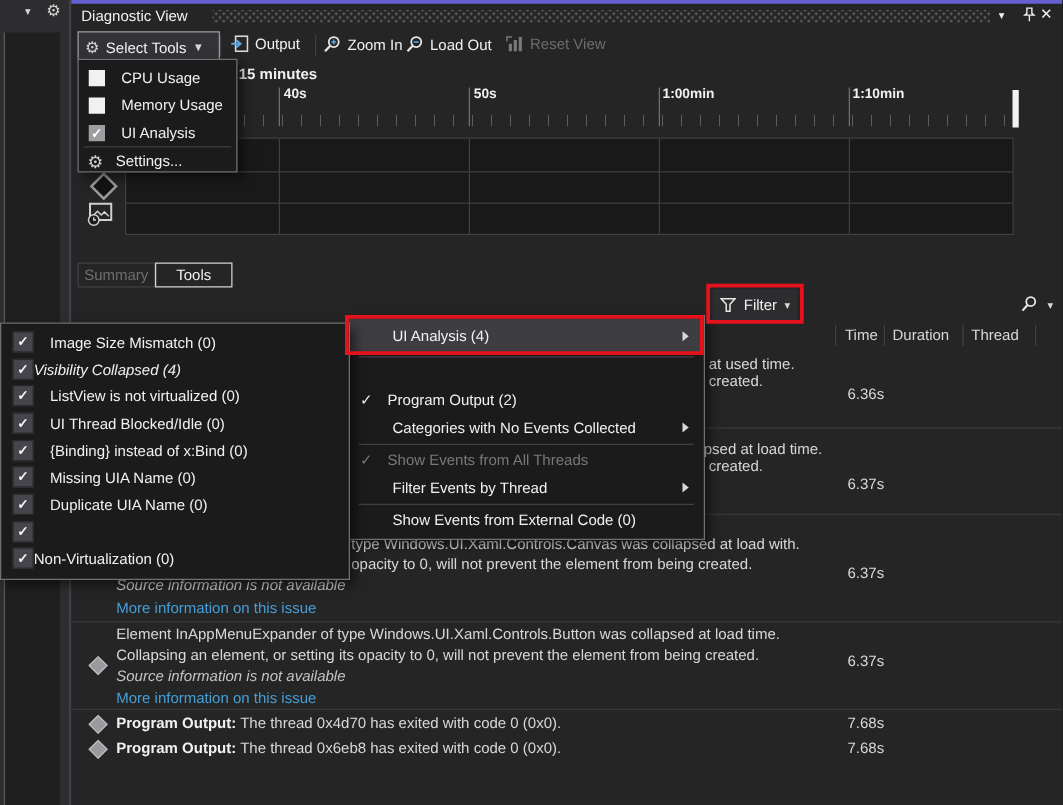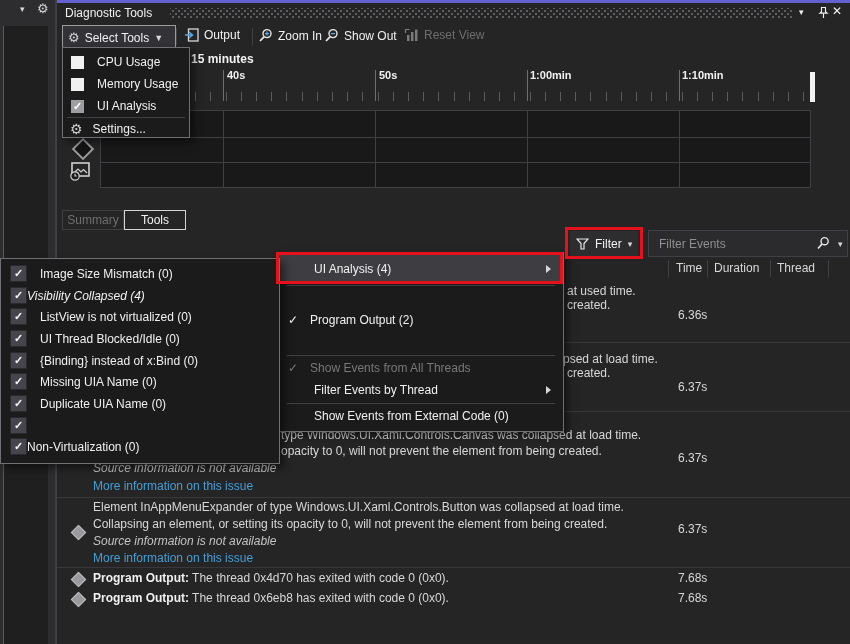--- a/index.html
+++ b/index.html
@@ -49,21 +49,21 @@
   <div class="abs" style="left:0;top:0;width:57px;height:644px;background:#2d2d30;"></div>
   <div class="abs caret" style="left:20px;top:4px;">▾</div>
   <div class="abs gear" style="left:37px;top:2px;font-size:13px;">⚙</div>
   <div class="abs" style="left:3px;top:26px;width:1px;height:618px;background:#5a5a5e;"></div>
   <div class="abs" style="left:4px;top:26px;width:44px;height:618px;background:#1f1f20;"></div>
 
   <div class="abs" style="left:57px;top:0;width:793px;height:644px;background:#252526;"></div>
   <div class="abs vline" style="left:55px;top:0;width:2px;height:644px;"></div>
   <div class="abs" style="left:57px;top:0;width:793px;height:3px;background:#665fd1;"></div>
 
-  <div class="abs txt white" style="left:65px;top:6px;">Diagnostic Tools</div>
+  <div class="abs txt white" style="left:65px;top:6px;">Diagnostic View</div>
   <div class="abs dots" style="left:170px;top:8px;width:622px;height:10px;"></div>
   <div class="abs caret" style="left:799px;top:7px;color:#f1f1f1;">▾</div>
   <div class="abs" style="left:817px;top:5px;">
     <svg width="13" height="13" viewBox="0 0 13 13">
         <path d="M4.5 1.5 h4 v4.2 l1.6 1.4 h-7.2 l1.6-1.4 Z" fill="none" stroke="#f1f1f1" stroke-width="1.1"></path>
         <line x1="6.5" y1="7.4" x2="6.5" y2="12" stroke="#f1f1f1" stroke-width="1.1"></line>
       </svg>
   </div>
   <div class="abs" style="left:832px;top:4px;font-size:12px;color:#f1f1f1;">✕</div>
 
@@ -89,21 +89,21 @@
         <line x1="9" y1="3.6" x2="9" y2="7.6" stroke="#59a7e8" stroke-width="1.3"></line>
       </svg>
     <span>Zoom In</span>
   </div>
   <div class="abs tbbtn" style="left:324px;top:28px;">
     <svg width="15" height="15" viewBox="0 0 15 15">
         <circle cx="9" cy="5.6" r="4" fill="none" stroke="#e8e8e8" stroke-width="1.4"></circle>
         <line x1="6" y1="8.8" x2="2" y2="13" stroke="#e8e8e8" stroke-width="1.8"></line>
         <line x1="7" y1="5.6" x2="11" y2="5.6" stroke="#59a7e8" stroke-width="1.3"></line>
       </svg>
-    <span>Show Out</span>
+    <span>Load Out</span>
   </div>
   <div class="abs tbbtn" style="left:404px;top:28px;color:#6d6d6d;">
     <svg width="15" height="14" viewBox="0 0 15 14">
         <rect x="3" y="7" width="2.5" height="6" fill="#7a7a7a"></rect>
         <rect x="7" y="4" width="2.5" height="9" fill="#7a7a7a"></rect>
         <rect x="11" y="1.5" width="2.5" height="11.5" fill="#7a7a7a"></rect>
         <path d="M1.5 5 v-3.5 h4" fill="none" stroke="#7a7a7a" stroke-width="1.2"></path>
       </svg>
     <span>Reset View</span>
   </div>
@@ -146,21 +146,20 @@
     <span>Tools</span>
   </div>
 
   <div class="abs" style="left:570px;top:231px;width:68px;height:25px;display:flex;align-items:center;gap:6px;padding-left:6px;box-sizing:border-box;background:#2d2d30;">
     <svg width="13" height="12" viewBox="0 0 13 12">
         <path d="M1 1 h11 L8 5.5 v5.5 h-3 V5.5 Z" fill="none" stroke="#e8e8e8" stroke-width="1.2"></path>
       </svg>
     <span class="txt white">Filter</span>
     <span class="caret">▾</span>
   </div>
-  <input class="abs search" style="left: 648px; top: 230px; width: 200px; height: 27px; box-sizing: border-box; padding: 0px 44px 0px 10px;" placeholder="Filter Events">
   <div class="abs" style="left:816px;top:236px;">
     <svg width="14" height="14" viewBox="0 0 14 14">
         <circle cx="8.6" cy="5.2" r="3.6" fill="none" stroke="#e8e8e8" stroke-width="1.4"></circle>
         <line x1="6" y1="8" x2="2" y2="12.5" stroke="#e8e8e8" stroke-width="1.7"></line>
       </svg>
   </div>
   <div class="abs caret" style="left:838px;top:239px;">▾</div>
 
   <div class="abs txt" style="left:676px;top:261px;text-align:right;">Time</div>
   <div class="abs txt" style="left:714px;top:261px;">Duration</div>
@@ -176,21 +175,21 @@
   <div class="abs hline" style="left:57px;top:567px;width:793px;background:#38383c;"></div>
 
   <div class="abs txt" style="left:567px;top:284px;">at used time.</div>
   <div class="abs txt" style="left:567px;top:298px;">created.</div>
   <div class="abs txt" style="left:678px;top:308px;">6.36s</div>
 
   <div class="abs txt" style="left:563px;top:352px;">psed at load time.</div>
   <div class="abs txt" style="left:567px;top:366px;">created.</div>
   <div class="abs txt" style="left:678px;top:380px;">6.37s</div>
 
-  <div class="abs txt" style="left:281px;top:428px;">type Windows.UI.Xaml.Controls.Canvas was collapsed at load time.</div>
+  <div class="abs txt" style="left:281px;top:428px;">type Windows.UI.Xaml.Controls.Canvas was collapsed at load with.</div>
   <div class="abs txt" style="left:281px;top:444px;">opacity to 0, will not prevent the element from being created.</div>
   <div class="abs txt italic" style="left:93px;top:461px;">Source information is not available</div>
   <div class="abs txt link" style="left:93px;top:479px;">More information on this issue</div>
   <div class="abs txt" style="left:678px;top:451px;">6.37s</div>
 
   <div class="abs txt" style="left:93px;top:500px;">Element InAppMenuExpander of type Windows.UI.Xaml.Controls.Button was collapsed at load time.</div>
   <div class="abs txt" style="left:93px;top:517px;">Collapsing an element, or setting its opacity to 0, will not prevent the element from being created.</div>
   <div class="abs diamond-ev" style="left:73px;top:527px;"></div>
   <div class="abs txt italic" style="left:93px;top:534px;">Source information is not available</div>
   <div class="abs txt link" style="left:93px;top:551px;">More information on this issue</div>
@@ -231,20 +230,24 @@
   <div class="abs menu" style="left:278px;top:252px;width:284px;height:178px;">
     <div class="mi" style="top:2px;height:28px;background:#3e3e42;">
       <span class="menu-label" style="margin-left:35px;">UI Analysis (4)</span>
       <span class="sub-arrow" style="position:absolute;right:12px;"></span>
     </div>
     <div class="abs hline" style="left:8px;top:32px;width:268px;"></div>
     <div class="mi" style="top:56px;height:22px;">
       <span class="check" style="margin-left:9px;">✓</span>
       <span class="menu-label" style="margin-left:12px;">Program Output (2)</span>
     </div>
+    <div class="mi" style="top:78px;height:22px;">
+      <span class="menu-label" style="margin-left:35px;">Categories with No Events Collected</span>
+      <span class="sub-arrow" style="position:absolute;right:12px;"></span>
+    </div>
     <div class="abs hline" style="left:8px;top:102px;width:268px;"></div>
     <div class="mi" style="top:104px;height:22px;">
       <span class="check disabled" style="margin-left:9px;">✓</span>
       <span class="menu-label disabled" style="margin-left:12px;">Show Events from All Threads</span>
     </div>
     <div class="mi" style="top:126px;height:22px;">
       <span class="menu-label" style="margin-left:35px;">Filter Events by Thread</span>
       <span class="sub-arrow" style="position:absolute;right:12px;"></span>
     </div>
     <div class="abs hline" style="left:8px;top:150px;width:268px;"></div>

